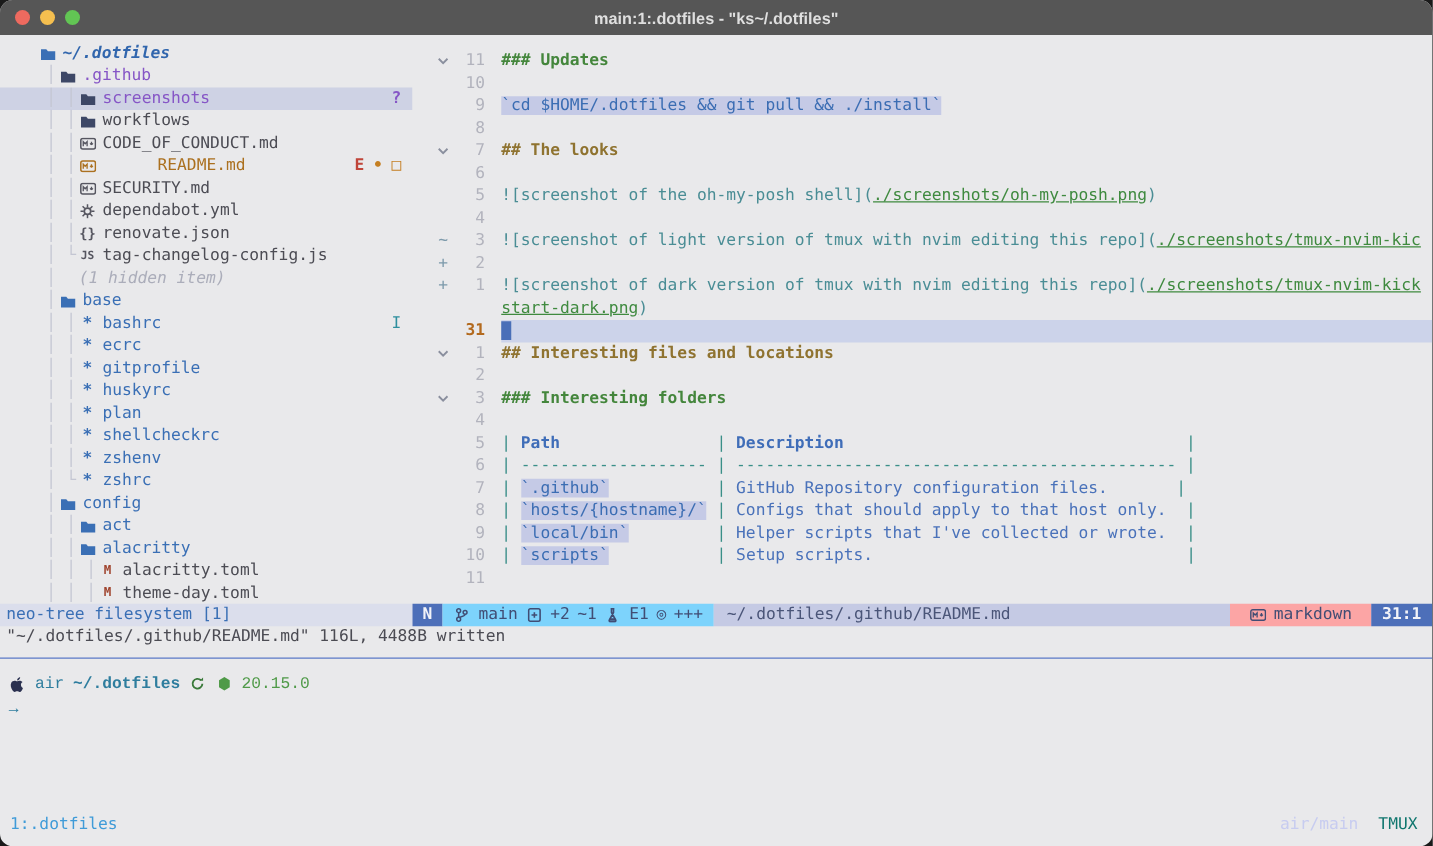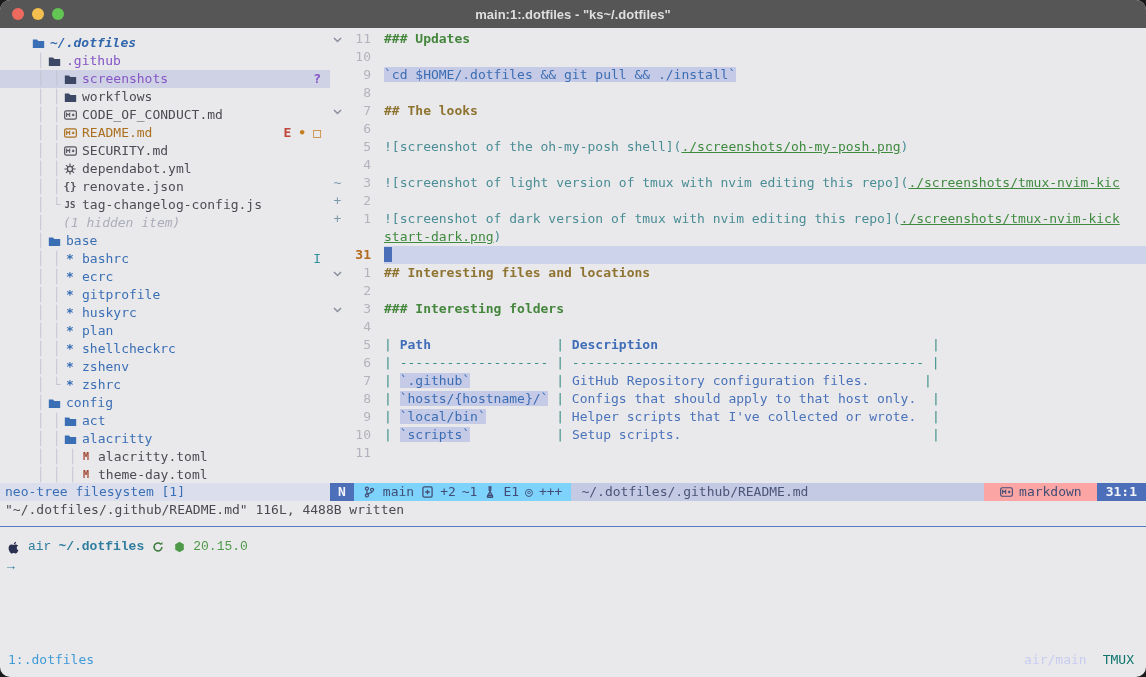--- a/index.html
+++ b/index.html
@@ -18,27 +18,27 @@
   .trow{height:18px;line-height:18px;position:relative;white-space:pre;}
   .trow.selected{background:#ced2e4;}
   .guide{position:absolute;color:#c4c6d3;top:0;}
   .tcontent{position:absolute;top:0;display:flex;align-items:center;height:18px;gap:5px;}
   .ticon{display:inline-flex;align-items:center;justify-content:center;width:14px;height:14px;flex:none;}
   .ticon svg{display:block;}
   .ticon.txticon{font-size:10px;font-weight:bold;width:auto;min-width:14px;}
   .tlabel.c-root{color:#3166ad;font-weight:bold;font-style:italic;}
   .tlabel.c-purple{color:#8656c6;}
   .tlabel.c-gray{color:#4c4c54;}
-  .tlabel.c-orange{color:#ab701f;}
+  .tlabel.c-orange{color:#ab701f;margin-left:44px;}
   .tlabel.c-blue{color:#3a6fb5;}
   .tlabel.c-faint{color:#abadba;font-style:italic;}
   .tbadges{position:absolute;right:9px;top:0;height:18px;display:flex;align-items:center;gap:7px;font-weight:bold;}
   .b-purple{color:#8656c6}.b-red{color:#c0453a}.b-orange{color:#c57f22}.b-teal{color:#2e8f9e;font-weight:normal;}
   
-  .editor{flex:1;padding-top:2px;overflow:hidden;}
+  .editor{flex:1;padding-top:12px;overflow:hidden;margin-left:17px;}
   .eline{height:18px;line-height:18px;display:flex;white-space:pre;}
   .egl{width:15px;flex:none;text-align:center;color:#7d9aab;}
   .egl svg{margin-top:6px;}
   .enum{width:26px;flex:none;text-align:right;color:#b2b3bd;}
   .enum.curnum{color:#b36a1e;font-weight:bold;}
   .etext{flex:1;margin-left:13px;}
   .etext.cursorline{background:#ccd3ea;}
   .cursorblock{display:inline-block;width:8px;height:15px;background:#4a6fb8;vertical-align:text-bottom;}
   .seg-h2{color:#8f7330;font-weight:bold;}
   .seg-h3{color:#44863c;font-weight:bold;}

